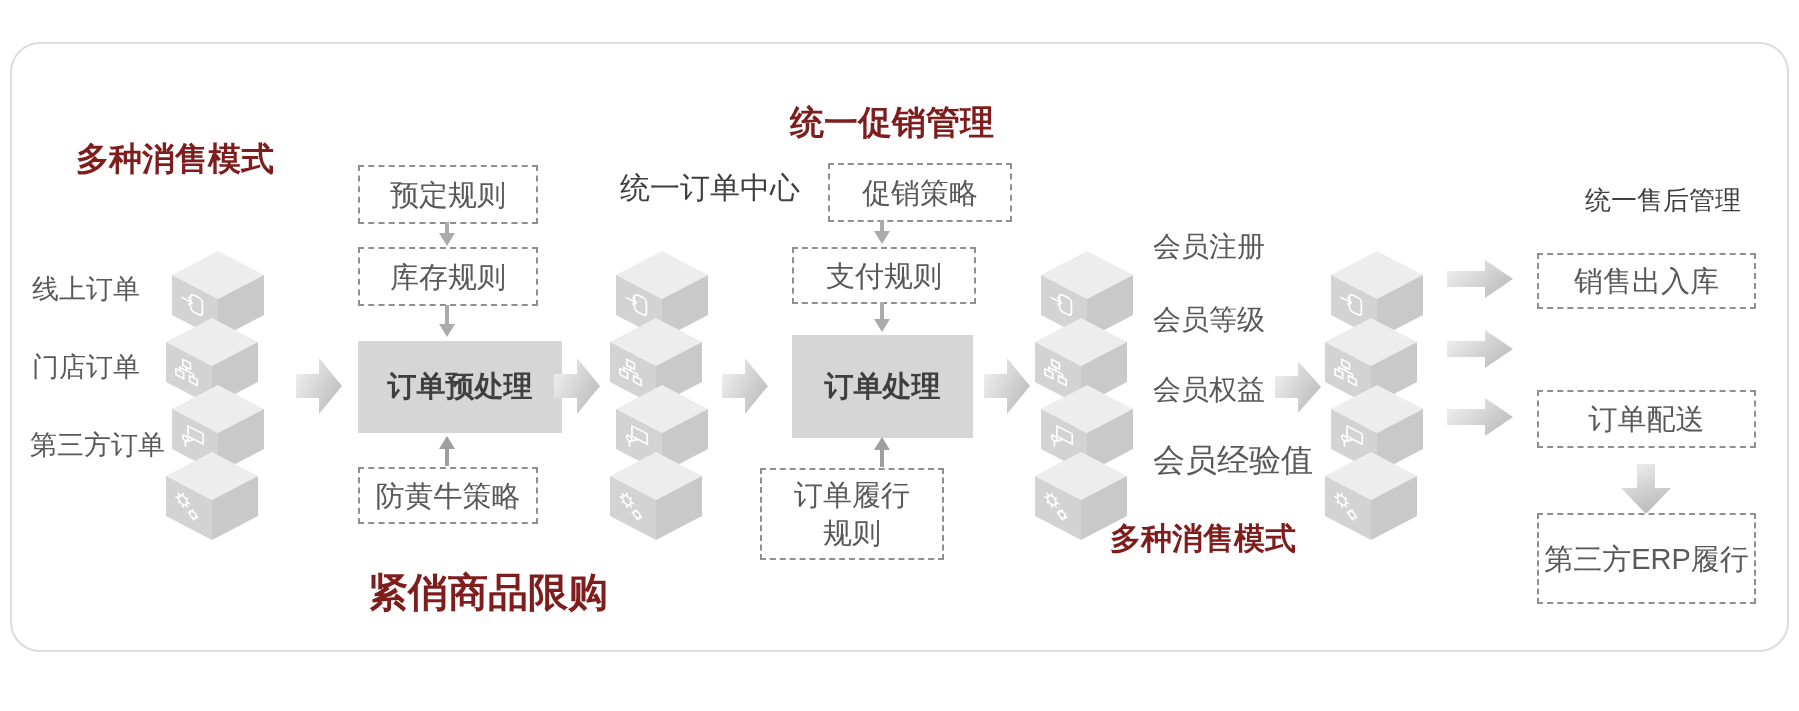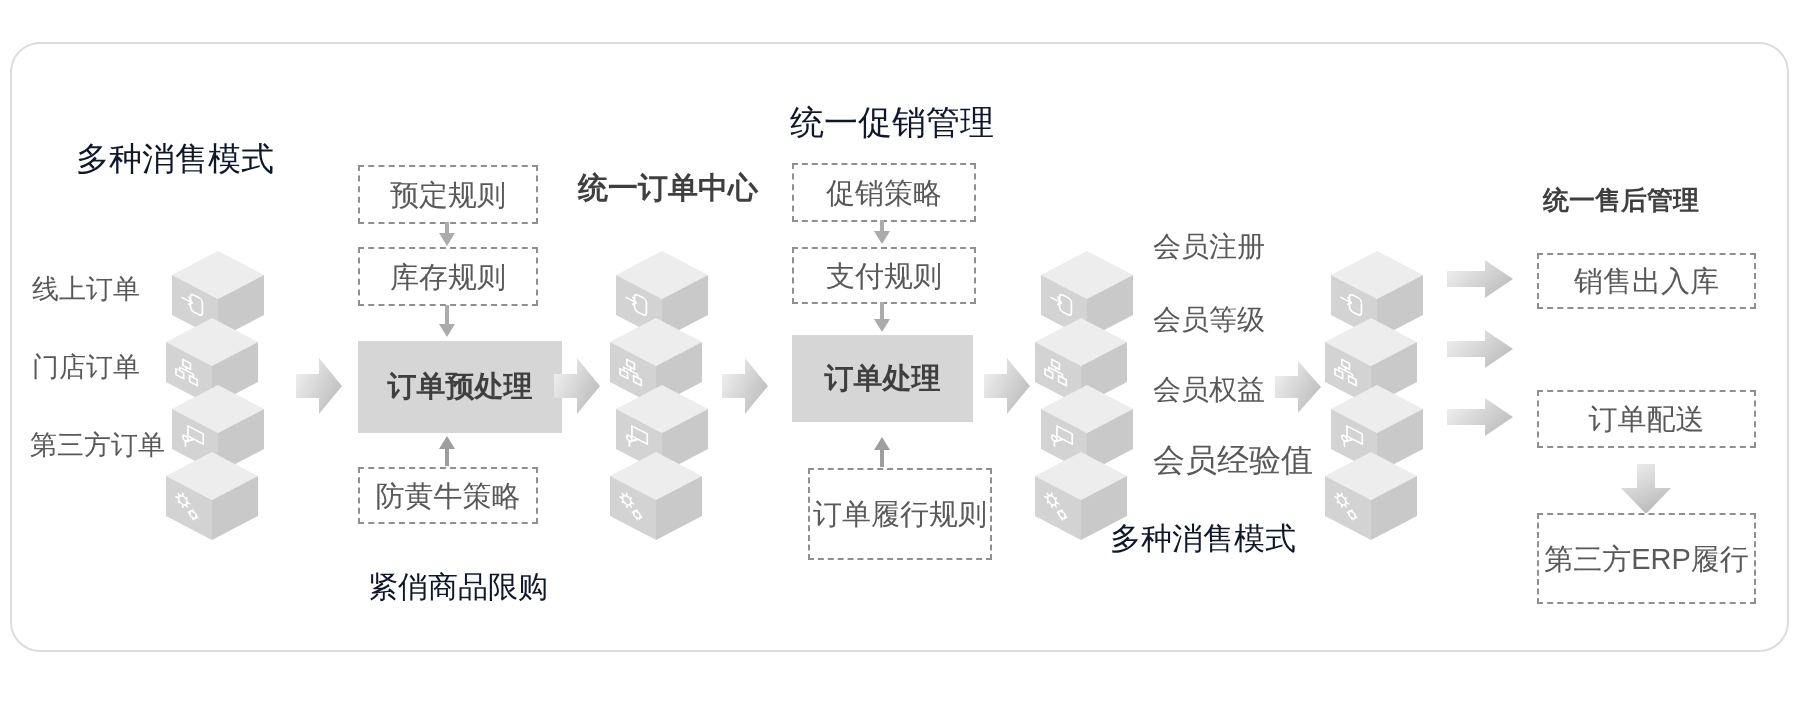--- a/index.html
+++ b/index.html
@@ -1,22 +1,22 @@
 <!DOCTYPE html>
 <html><head>
 <meta charset="utf-8">
 <style>
   html,body{margin:0;padding:0;background:#ffffff;}
   body{font-family:"Liberation Sans","DejaVu Sans",sans-serif;}
   #stage{position:relative;width:1799px;height:711px;background:#ffffff;overflow:hidden;}
   .pos{position:absolute;}
   #card{position:absolute;left:10px;top:42px;width:1775px;height:606px;
         border:2px solid #DCDCDC;border-radius:30px;background:#ffffff;}
-  .red-title{position:absolute;color:#0f172a;font-weight:normal;white-space:nowrap;line-height:1.1;}
-  .dark-title{position:absolute;color:#3F3F3F;font-weight:bold;white-space:nowrap;line-height:1.1;}
+  .red-title{position:absolute;color:#7f1d1d;font-weight:bold;white-space:nowrap;line-height:1.1;}
+  .dark-title{position:absolute;color:#3F3F3F;font-weight:normal;white-space:nowrap;line-height:1.1;margin-left:42px;}
   .side-label{position:absolute;color:#595959;font-size:27px;white-space:nowrap;line-height:1.1;}
   .dashed-box{position:absolute;border:2px dashed #8F8F8F;background:#ffffff;
               display:flex;align-items:center;justify-content:center;
               color:#595959;font-size:29px;text-align:left;line-height:38px;white-space:nowrap;}
   .gray-box{position:absolute;background:#D6D6D6;
             display:flex;align-items:center;justify-content:center;
             color:#3F3F3F;font-size:29px;font-weight:bold;white-space:nowrap;}
   .cube-stack{position:absolute;width:112px;height:296px;}
   .cube{position:absolute;}
   svg{display:block;}
@@ -112,21 +112,21 @@
 
   <div class="gray-box" style="left:358px;top:341px;width:204px;height:92px">订单预处理</div>
 
   <svg class="pos" style="left:438px;top:436px" width="18" height="30" viewBox="0 0 18 30">
     <polygon points="9,0 17,13 1,13" fill="#9E9E9E"></polygon>
       <rect x="7" y="12" width="4" height="18" fill="#9E9E9E"></rect>
   </svg>
 
   <div class="dashed-box" style="left:358px;top:467px;width:176px;height:53px">防黄牛策略</div>
 
-  <div class="red-title" style="left:368px;top:570px;font-size:30px">紧俏商品限购</div>
+  <div class="red-title" style="left:368px;top:570px;font-size:40px">紧俏商品限购</div>
 
   <svg class="pos" style="left:554px;top:357px" width="46" height="58" viewBox="0 0 46 58">
     <polygon points="0,17 23,17 23,1 46,29 23,57 23,41 0,41" fill="url(#gArrowR)"></polygon>
   </svg>
 
   <div class="dark-title" style="left:578px;top:171px;font-size:30px">统一订单中心</div>
 
   <div class="cube-stack" style="left:608px;top:249px">
       <svg class="cube" style="left:6px;top:0px" width="96" height="92" viewBox="0 0 96 92">
         <polygon points="48,2 94,26 48,50 2,26" fill="#EDEDED"></polygon>
@@ -171,42 +171,42 @@
         </g>
       </svg>
     </div>
 
   <svg class="pos" style="left:722px;top:357px" width="46" height="58" viewBox="0 0 46 58">
     <polygon points="0,17 23,17 23,1 46,29 23,57 23,41 0,41" fill="url(#gArrowR)"></polygon>
   </svg>
 
   <div class="red-title" style="left:790px;top:104px;font-size:34px">统一促销管理</div>
 
-  <div class="dashed-box" style="left:792px;top:163px;width:180px;height:55px">促销策略</div>
+  <div class="dashed-box" style="left:828px;top:163px;width:180px;height:55px">促销策略</div>
 
   <svg class="pos" style="left:873px;top:220px" width="18" height="24" viewBox="0 0 18 24">
     <rect x="7" y="0" width="4" height="12" fill="#ABABAB"></rect>
       <polygon points="1,11 17,11 9,24" fill="#ABABAB"></polygon>
   </svg>
 
   <div class="dashed-box" style="left:792px;top:247px;width:180px;height:53px">支付规则</div>
 
   <svg class="pos" style="left:873px;top:302px" width="18" height="30" viewBox="0 0 18 30">
     <rect x="7" y="0" width="4" height="18" fill="#ABABAB"></rect>
       <polygon points="1,17 17,17 9,30" fill="#ABABAB"></polygon>
   </svg>
 
-  <div class="gray-box" style="left:792px;top:335px;width:181px;height:87px">订单处理</div>
+  <div class="gray-box" style="left:792px;top:335px;width:181px;height:103px">订单处理</div>
 
   <svg class="pos" style="left:873px;top:437px" width="18" height="30" viewBox="0 0 18 30">
     <polygon points="9,0 17,13 1,13" fill="#9E9E9E"></polygon>
       <rect x="7" y="12" width="4" height="18" fill="#9E9E9E"></rect>
   </svg>
 
-  <div class="dashed-box" style="left:808px;top:468px;width:180px;height:88px;flex-direction:row">
+  <div class="dashed-box" style="left:760px;top:468px;width:180px;height:88px;flex-direction:column">
     <span>订单履行</span>
     <span>规则</span>
   </div>
 
   <svg class="pos" style="left:984px;top:357px" width="46" height="58" viewBox="0 0 46 58">
     <polygon points="0,17 23,17 23,1 46,29 23,57 23,41 0,41" fill="url(#gArrowR)"></polygon>
   </svg>
 
   <div class="cube-stack" style="left:1033px;top:249px">
       <svg class="cube" style="left:6px;top:0px" width="96" height="92" viewBox="0 0 96 92">

